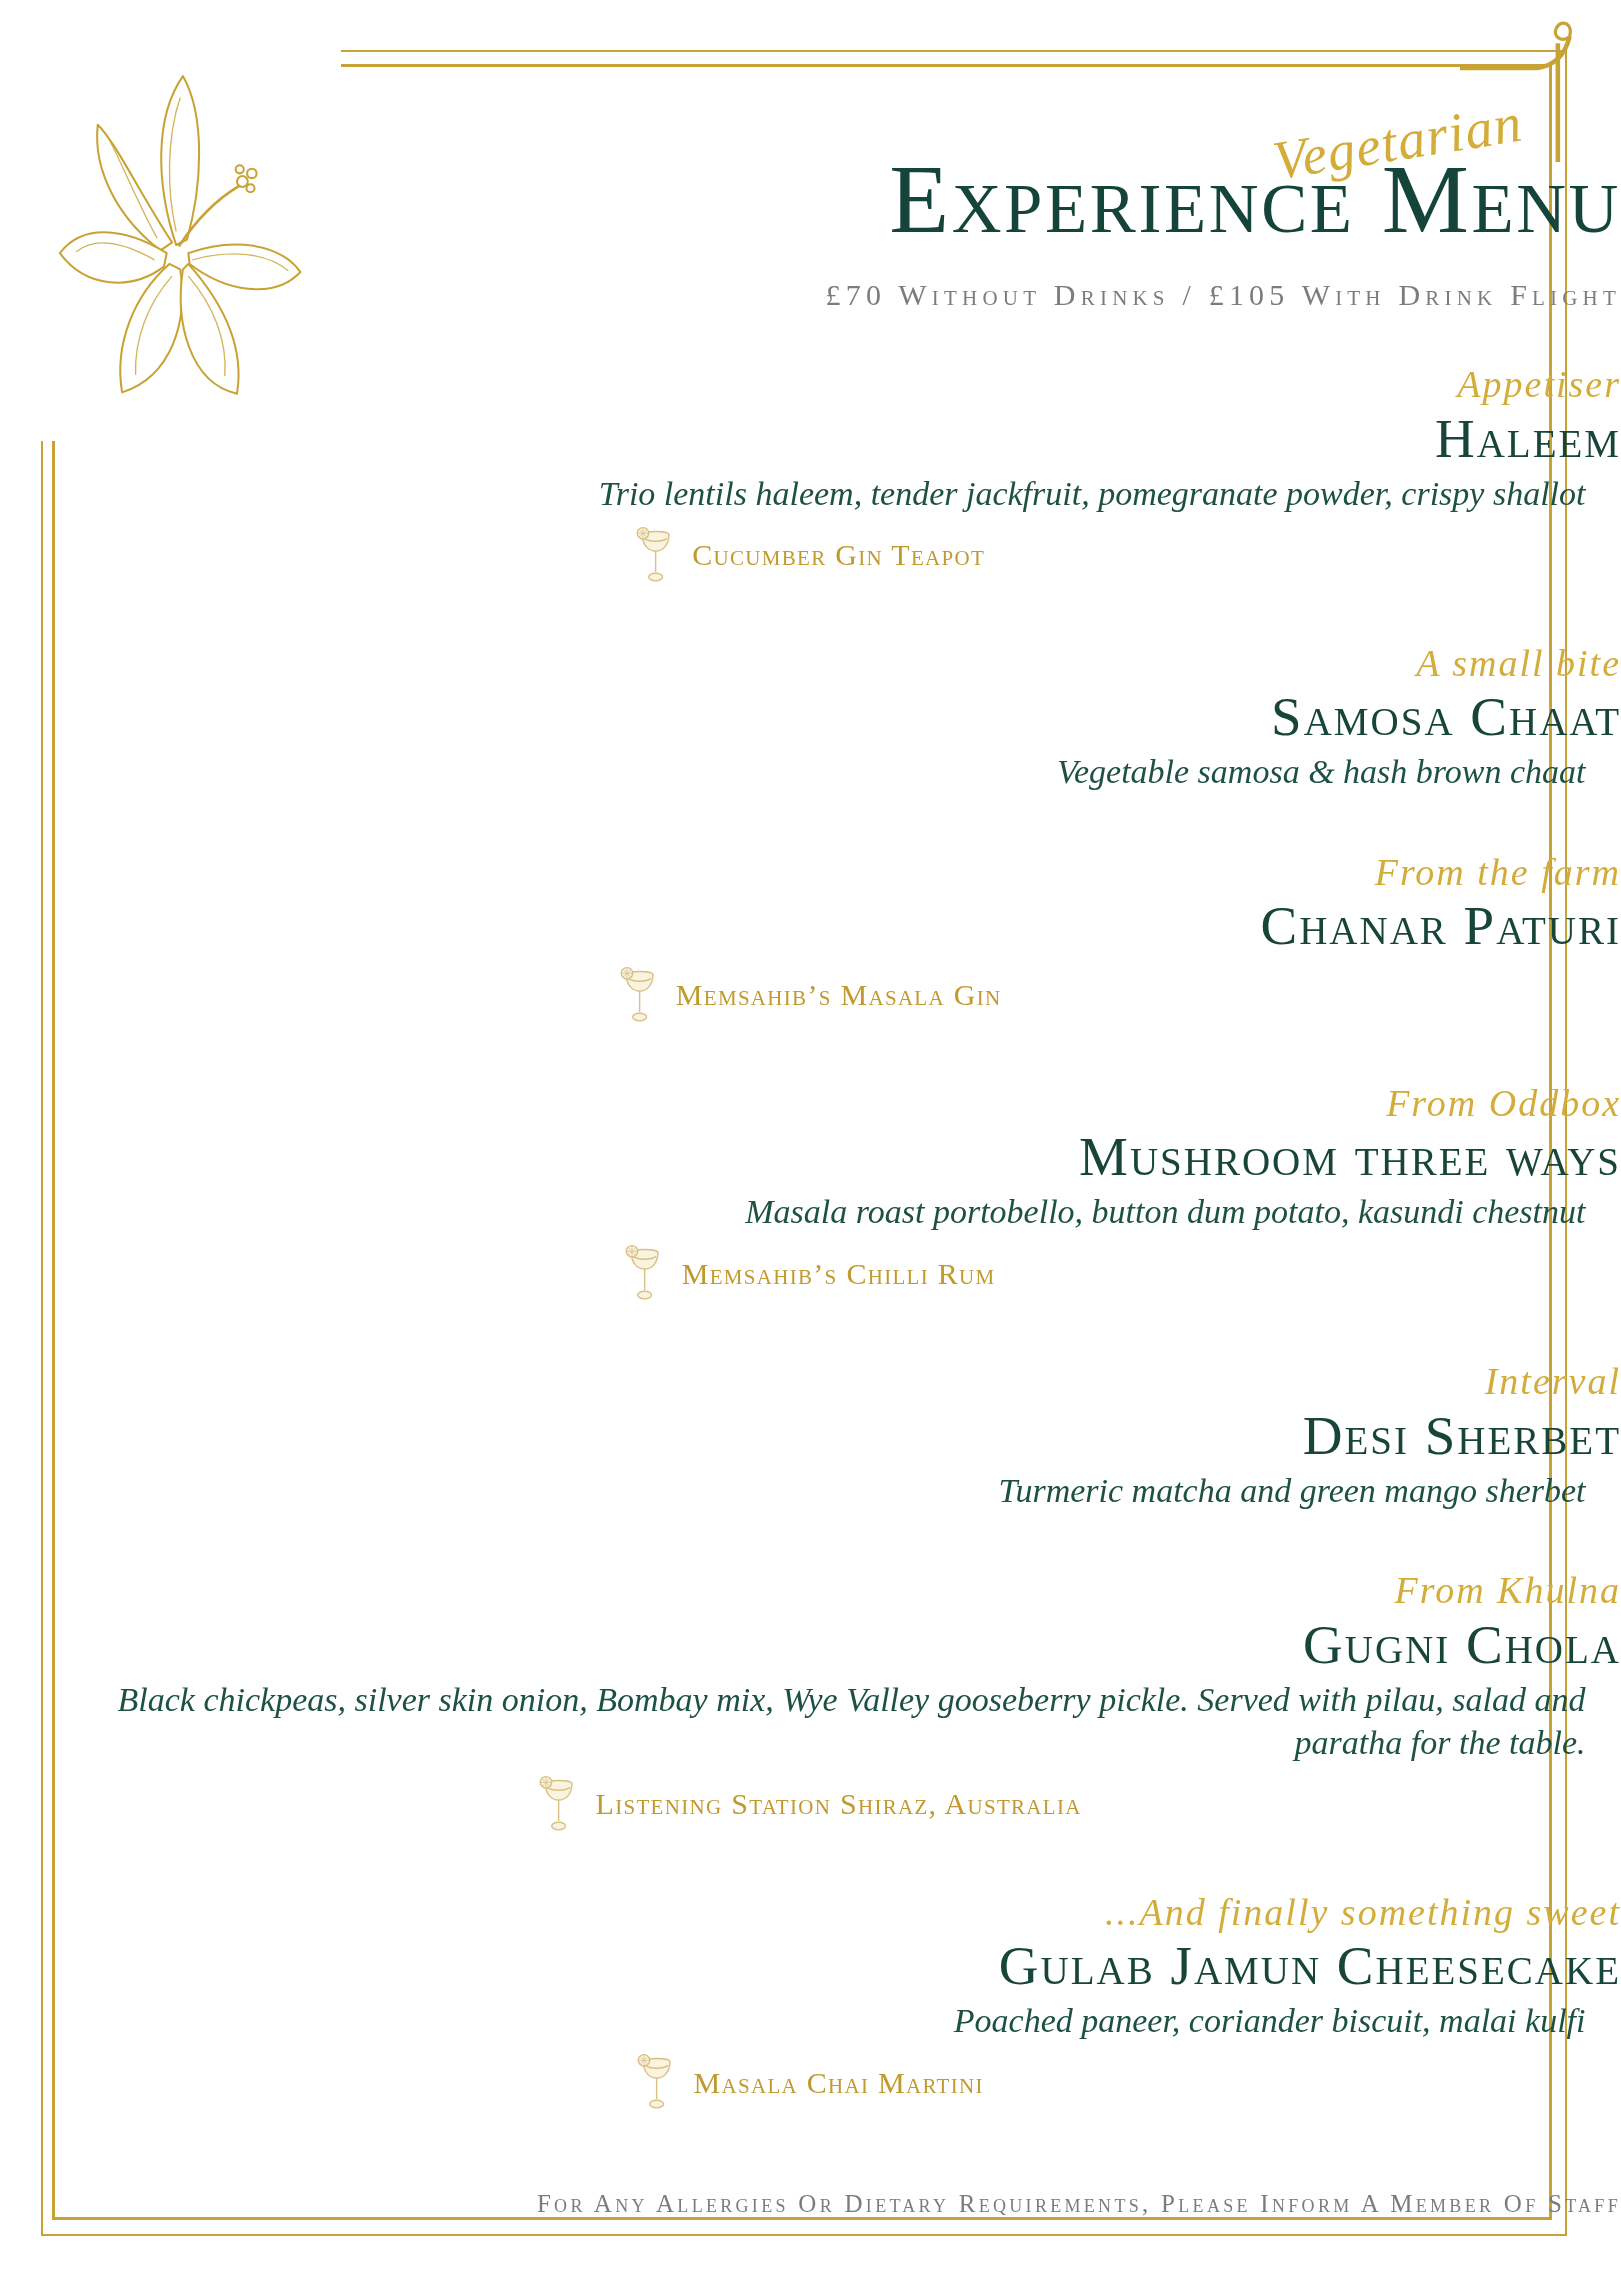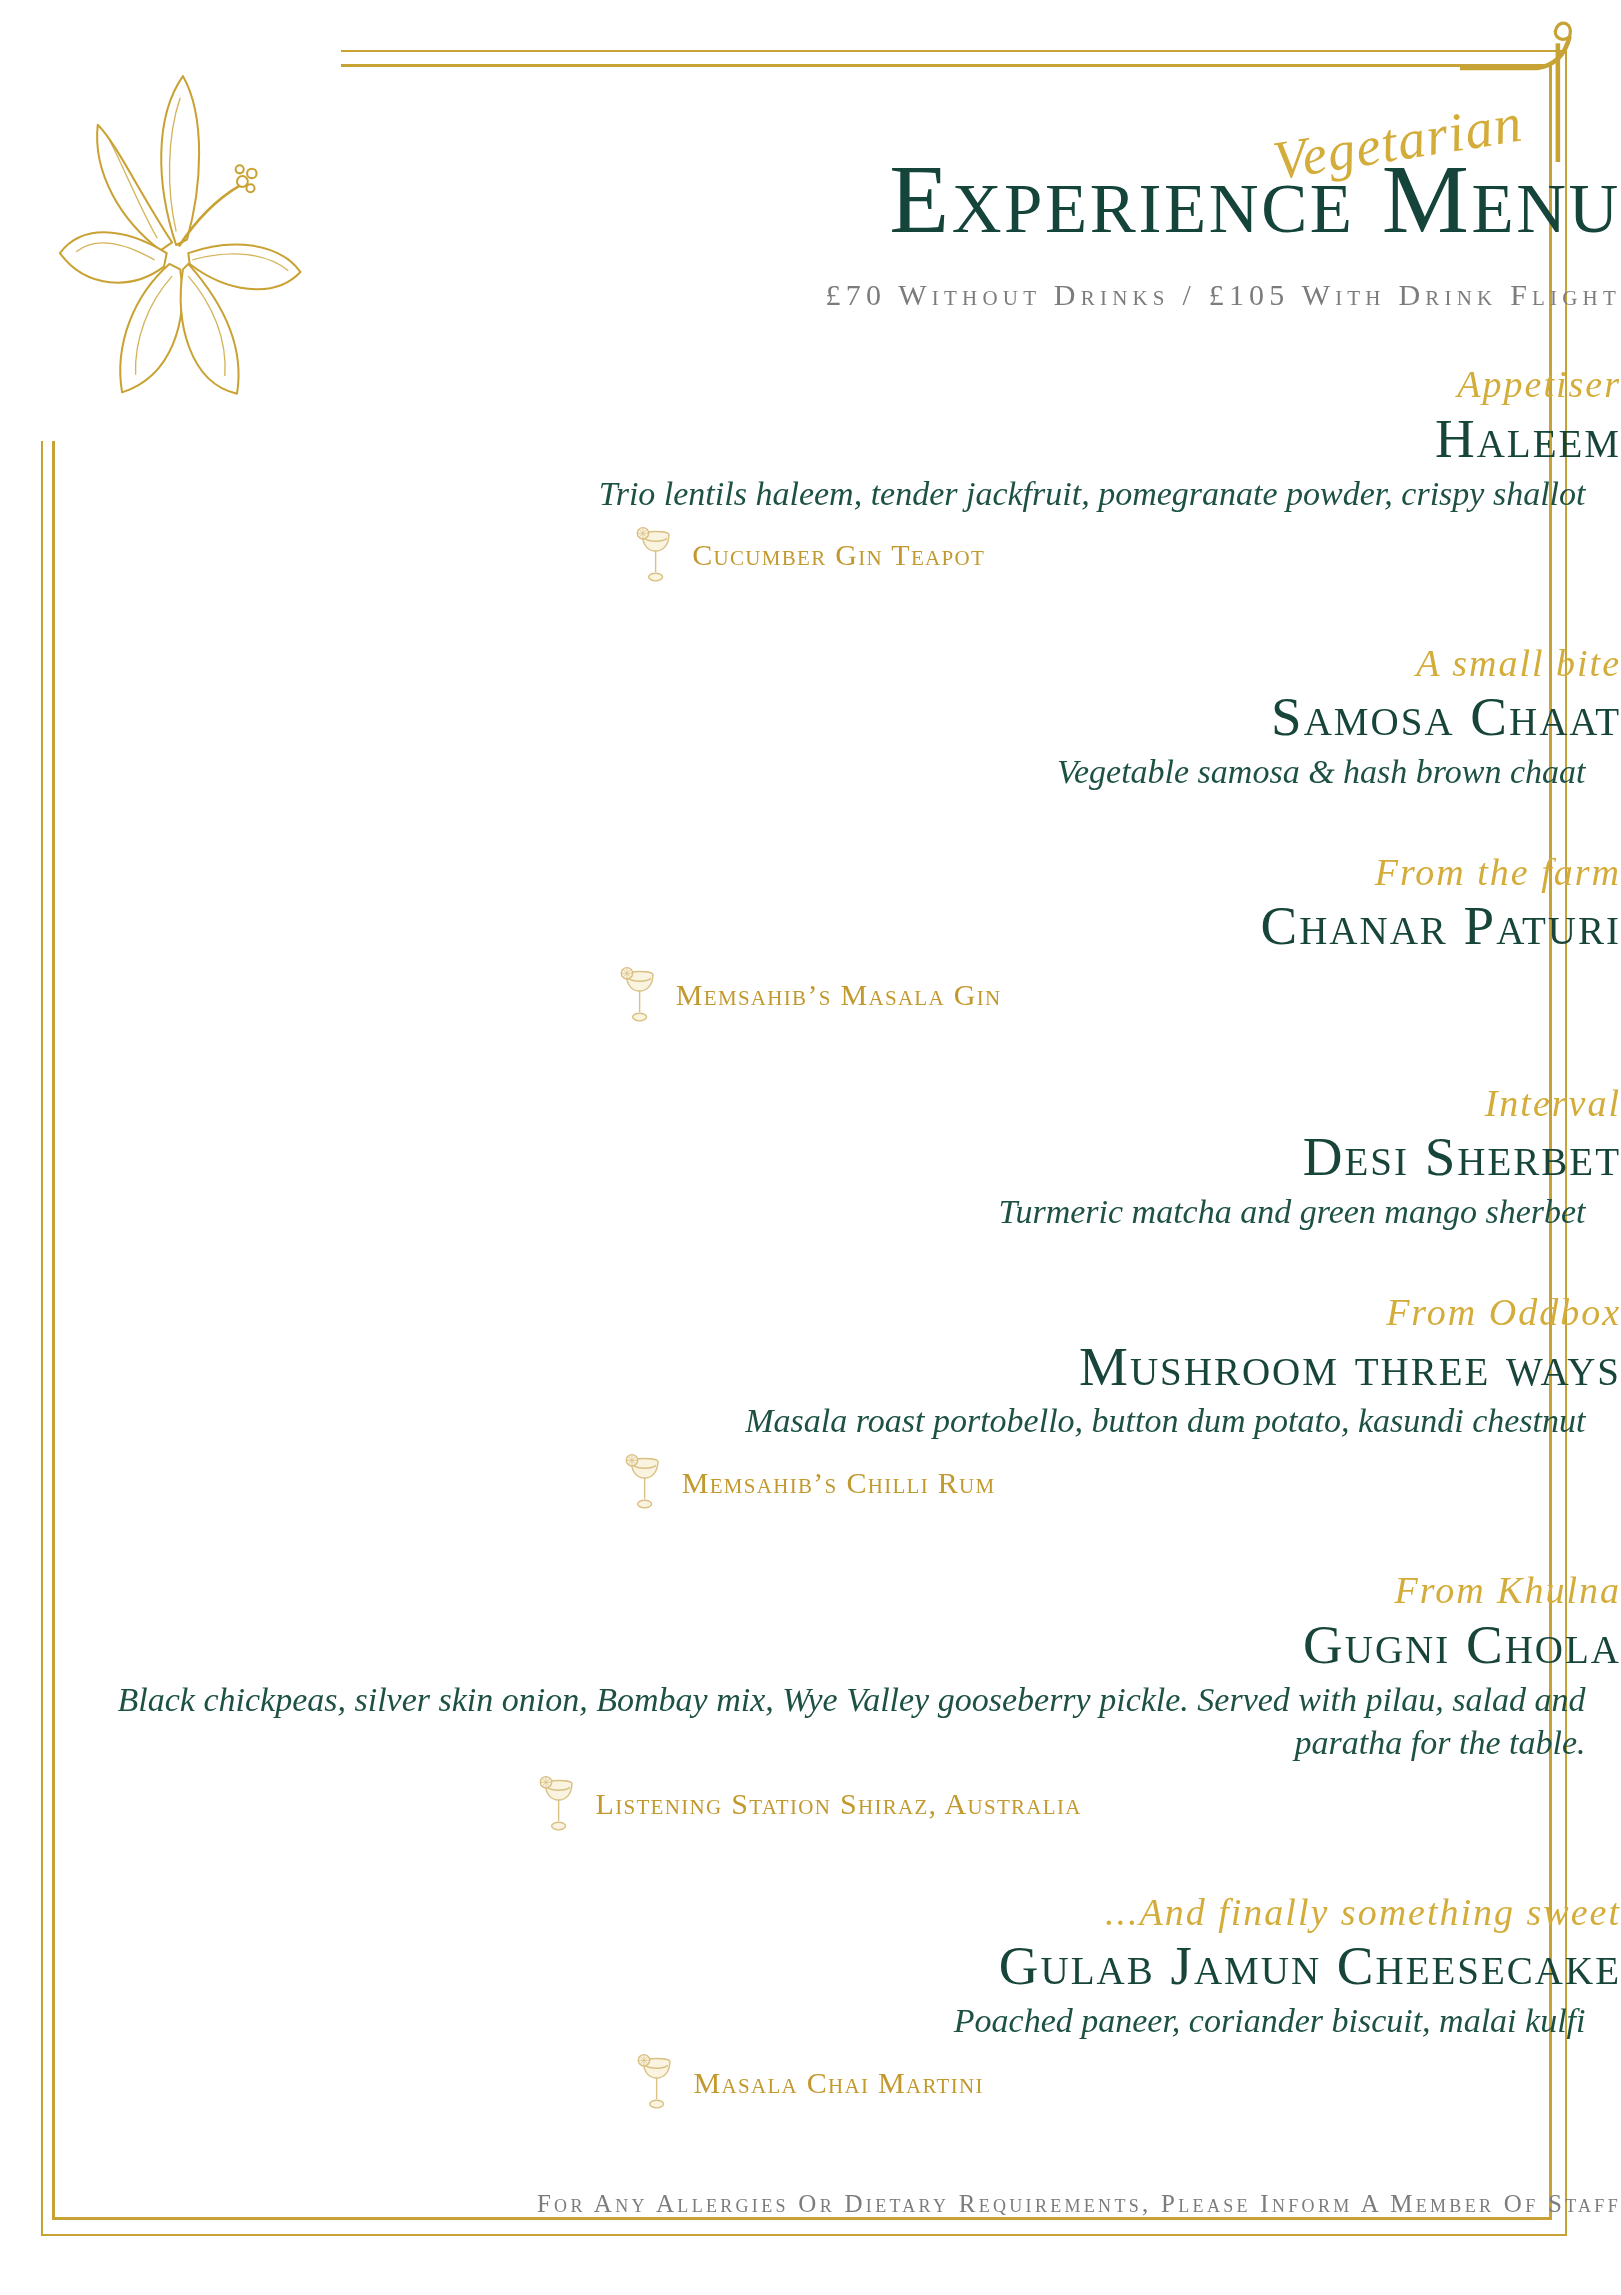--- a/index.html
+++ b/index.html
@@ -197,48 +197,48 @@
                 <path d="M31,39 V72" fill="none"></path>
                 <ellipse cx="31" cy="80" rx="11" ry="6"></ellipse>
               </g>
             </svg>
         </span>
         <span class="drink">Memsahib’s Masala Gin</span>
       </div>
     </section>
 
     <section class="course">
+      <div class="script-label">From Oddbox</div>
+      <h2 class="dish">Mushroom three ways</h2>
+      <p class="desc">Masala roast portobello, button dum potato, kasundi chestnut</p>
+      <div class="pairing">
+        <span class="glass">
+          <svg viewBox="0 0 60 92">
+              <g fill="#faf3df" stroke="#d9c083" stroke-width="2.2">
+                <ellipse cx="31" cy="13" rx="21" ry="5"></ellipse>
+                <path d="M10,13 C10,30 20,39 31,39 C42,39 52,30 52,13" fill="#faf3df"></path>
+                <path d="M13,19 C21,25 41,25 49,19" fill="none"></path>
+                <circle cx="11" cy="11" r="9"></circle>
+                <path d="M11,2 V20 M2,11 H20 M5,5 L17,17 M17,5 L5,17" fill="none" stroke-width="1.2"></path>
+                <path d="M31,39 V72" fill="none"></path>
+                <ellipse cx="31" cy="80" rx="11" ry="6"></ellipse>
+              </g>
+            </svg>
+        </span>
+        <span class="drink">Memsahib’s Chilli Rum</span>
+      </div>
+    </section>
+
+    <section class="course">
       <div class="script-label">Interval</div>
       <h2 class="dish">Desi Sherbet</h2>
       <p class="desc">Turmeric matcha and green mango sherbet</p>
     </section>
 
     <section class="course">
-      <div class="script-label">From Oddbox</div>
-      <h2 class="dish">Mushroom three ways</h2>
-      <p class="desc">Masala roast portobello, button dum potato, kasundi chestnut</p>
-      <div class="pairing">
-        <span class="glass">
-          <svg viewBox="0 0 60 92">
-              <g fill="#faf3df" stroke="#d9c083" stroke-width="2.2">
-                <ellipse cx="31" cy="13" rx="21" ry="5"></ellipse>
-                <path d="M10,13 C10,30 20,39 31,39 C42,39 52,30 52,13" fill="#faf3df"></path>
-                <path d="M13,19 C21,25 41,25 49,19" fill="none"></path>
-                <circle cx="11" cy="11" r="9"></circle>
-                <path d="M11,2 V20 M2,11 H20 M5,5 L17,17 M17,5 L5,17" fill="none" stroke-width="1.2"></path>
-                <path d="M31,39 V72" fill="none"></path>
-                <ellipse cx="31" cy="80" rx="11" ry="6"></ellipse>
-              </g>
-            </svg>
-        </span>
-        <span class="drink">Memsahib’s Chilli Rum</span>
-      </div>
-    </section>
-
-    <section class="course">
       <div class="script-label">From Khulna</div>
       <h2 class="dish">Gugni Chola</h2>
       <p class="desc">Black chickpeas, silver skin onion, Bombay mix, Wye Valley gooseberry pickle. Served with pilau, salad and paratha for the table.</p>
       <div class="pairing">
         <span class="glass">
           <svg viewBox="0 0 60 92">
               <g fill="#faf3df" stroke="#d9c083" stroke-width="2.2">
                 <ellipse cx="31" cy="13" rx="21" ry="5"></ellipse>
                 <path d="M10,13 C10,30 20,39 31,39 C42,39 52,30 52,13" fill="#faf3df"></path>
                 <path d="M13,19 C21,25 41,25 49,19" fill="none"></path>

